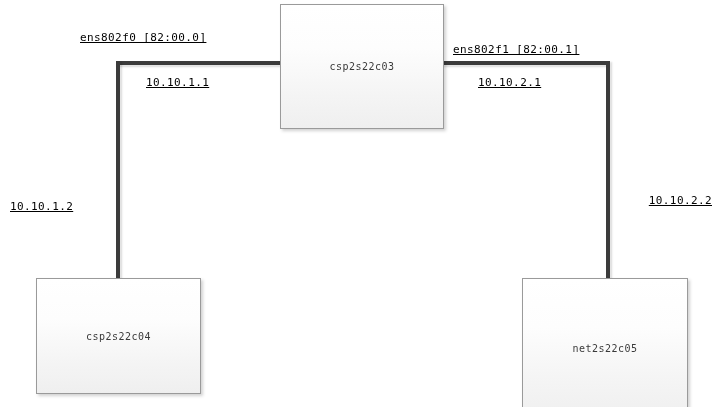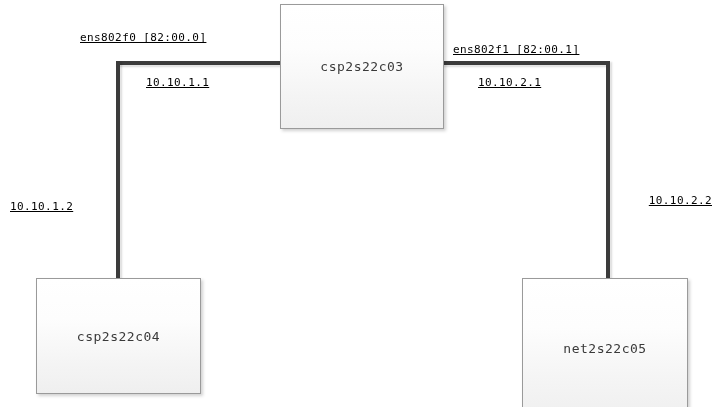--- a/index.html
+++ b/index.html
@@ -25,21 +25,21 @@
     box-sizing: border-box;
     border: 1px solid #9a9a9a;
     background: linear-gradient(to bottom, #ffffff 0%, #fdfdfd 35%, #f4f4f4 75%, #efefef 100%);
     box-shadow: 2px 2px 3px rgba(0,0,0,0.18);
     display: flex;
     align-items: center;
     justify-content: center;
   }
   .node-label {
     font-family: "DejaVu Sans Mono", "Liberation Mono", monospace;
-    font-size: 13px;
+    font-size: 10px;
     letter-spacing: 0.5px;
     color: #3a3a3a;
     white-space: nowrap;
   }
 
   #node-csp2s22c03 { left: 280px; top: 4px;   width: 164px; height: 125px; }
   #node-csp2s22c04 { left: 36px;  top: 278px; width: 165px; height: 116px; justify-content: center; }
   #node-net2s22c05 { left: 522px; top: 278px; width: 166px; height: 141px; }
 
   

